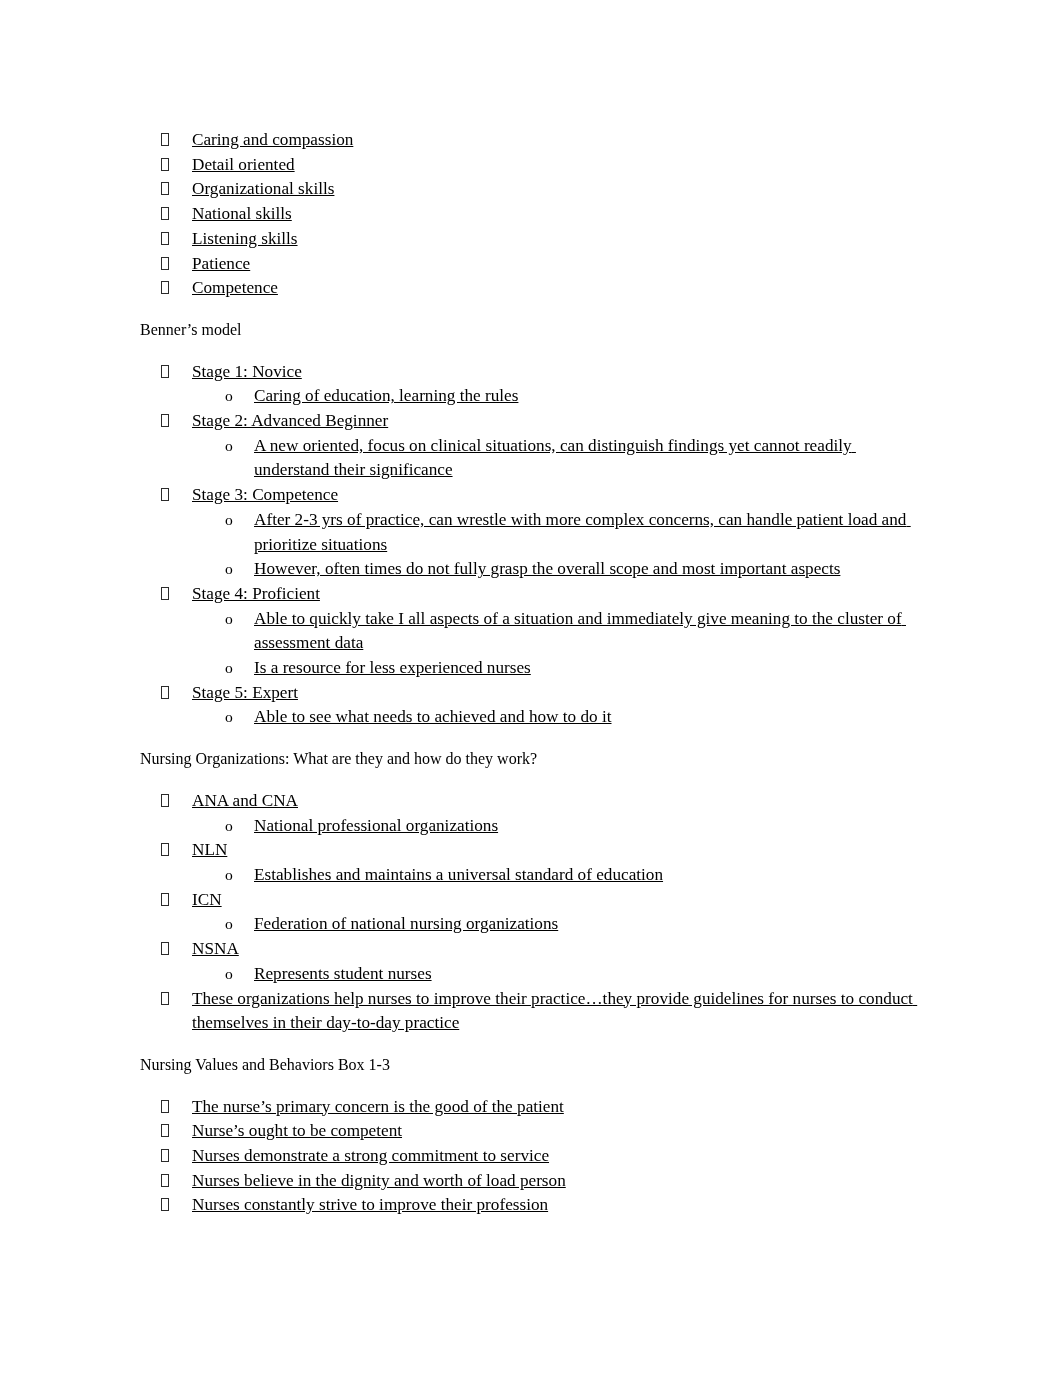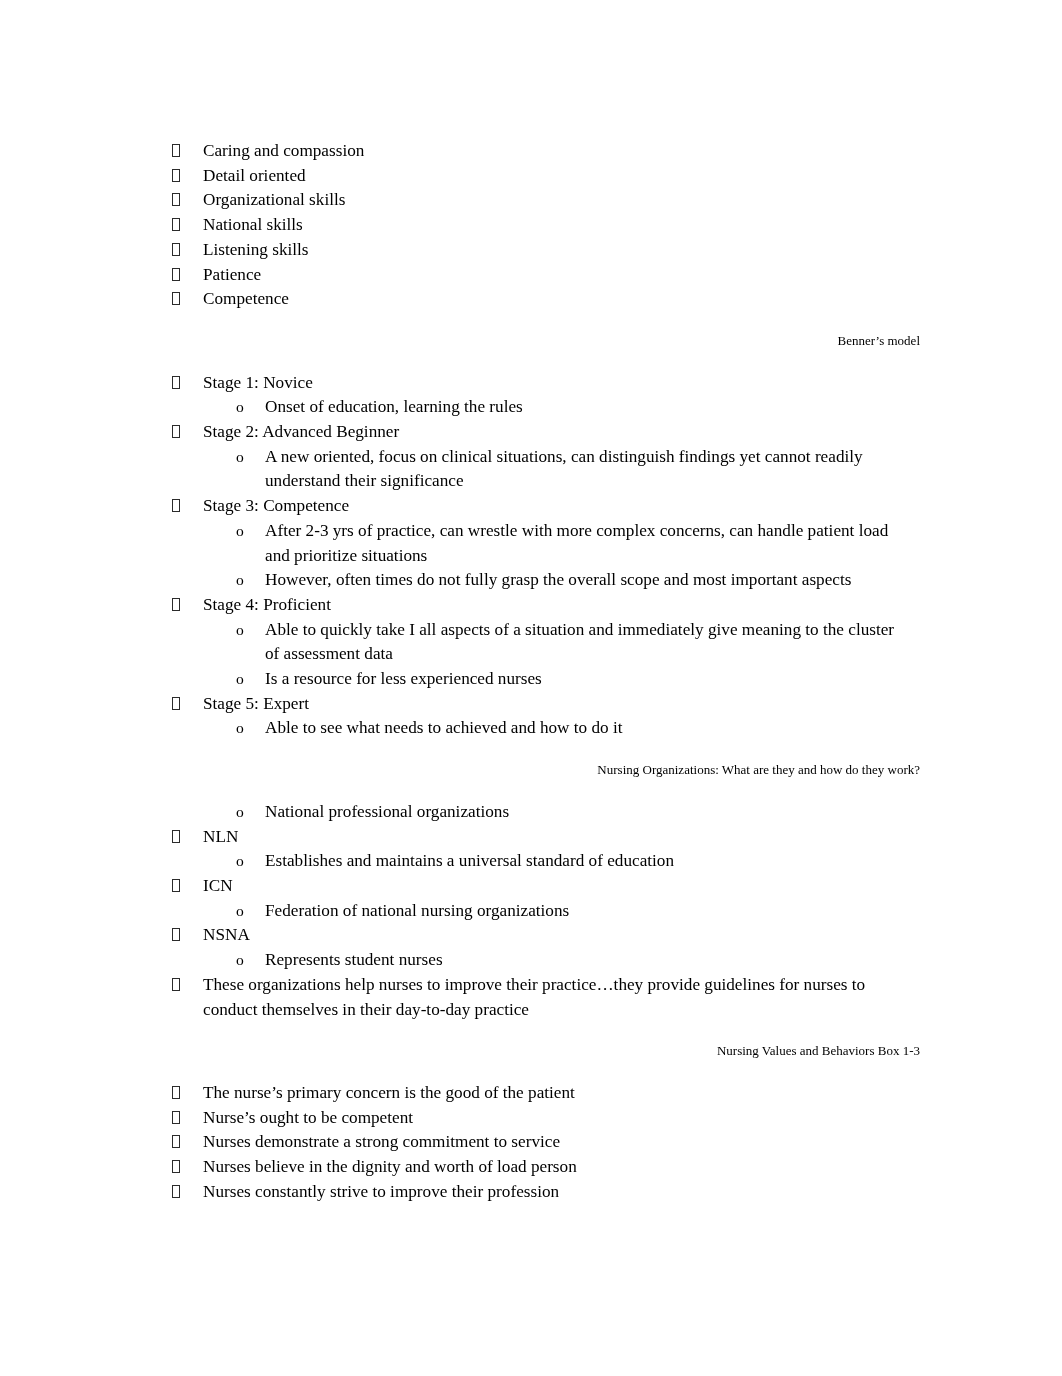--- a/index.html
+++ b/index.html
@@ -21,35 +21,35 @@
     box-sizing: border-box;
   }
   .content {
     position: absolute;
     left: 124px;
     top: 124px;
     width: 800px;
   }
   
   .heading {
-    font-size: 13px;
+    font-size: 16px;
     line-height: 24.7px;
-    margin: 4px;
+    margin: 16px;
     padding: 0;
     white-space: pre-wrap;
-    text-align: right;
   }
   .gap-before { margin-top: 17px; }
   .gap-after  { margin-bottom: 17px; }
 
   
   .list {
-    margin: 15px;
+    margin: 4px;
     padding: 0;
     list-style: none;
+    text-decoration: underline;
   }
   .li {
     position: relative;
     font-size: 17.2px;
     line-height: 24.7px;
     margin: 0;
     padding: 0;
   }
   
   .lvl1 {
@@ -125,21 +125,21 @@
         </li>
       </ul>
       <p class="heading gap-before gap-after">Benner’s model</p>
       <ul class="list">
         <li class="li lvl1">
           <span class="marker"><span class="tofu"></span></span>
           <span class="text">Stage 1: Novice</span>
         </li>
         <li class="li lvl2">
           <span class="marker">o</span>
-          <span class="text">Onset of education, learning the rules</span>
+          <span class="text">Caring of education, learning the rules</span>
         </li>
         <li class="li lvl1">
           <span class="marker"><span class="tofu"></span></span>
           <span class="text">Stage 2: Advanced Beginner</span>
         </li>
         <li class="li lvl2">
           <span class="marker">o</span>
           <span class="text">A new oriented, focus on clinical situations, can distinguish findings yet cannot readily understand their significance</span>
         </li>
         <li class="li lvl1">
@@ -170,20 +170,24 @@
           <span class="marker"><span class="tofu"></span></span>
           <span class="text">Stage 5: Expert</span>
         </li>
         <li class="li lvl2">
           <span class="marker">o</span>
           <span class="text">Able to see what needs to achieved and how to do it</span>
         </li>
       </ul>
       <p class="heading gap-before gap-after">Nursing Organizations: What are they and how do they work?</p>
       <ul class="list">
+        <li class="li lvl1">
+          <span class="marker"><span class="tofu"></span></span>
+          <span class="text">ANA and CNA</span>
+        </li>
         <li class="li lvl2">
           <span class="marker">o</span>
           <span class="text">National professional organizations</span>
         </li>
         <li class="li lvl1">
           <span class="marker"><span class="tofu"></span></span>
           <span class="text">NLN</span>
         </li>
         <li class="li lvl2">
           <span class="marker">o</span>

